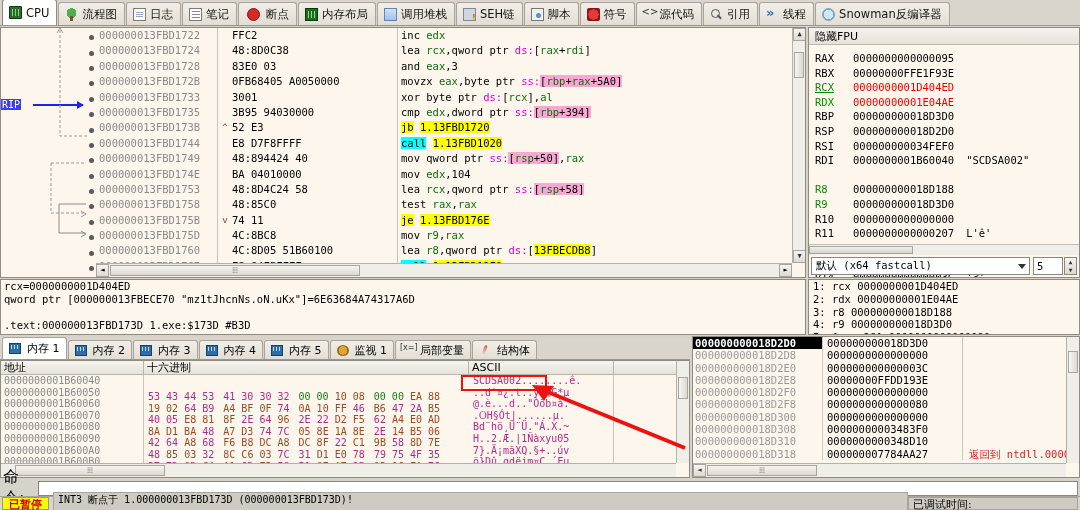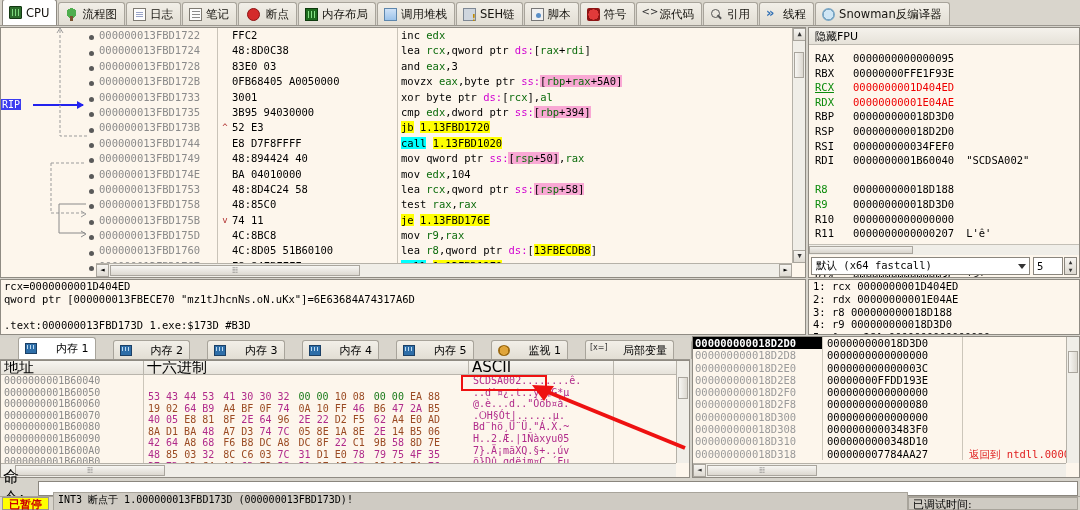--- a/index.html
+++ b/index.html
@@ -175,41 +175,41 @@
     font-family:"DejaVu Sans Mono", monospace; font-size:10.5px; padding-left:3px;
   }
   .irow { height:13px; line-height:13px; white-space:pre; }
 
   
   .dumptabs {
     position:absolute; left:0; top:338px; width:690px; height:22px;
     display:flex; align-items:flex-end; padding-left:2px;
     border-bottom:1px solid #9a968e; background:#d9d5cc;
   }
-  .dtab { height:19px; display:flex; align-items:center; gap:19px; padding:0 6px;
+  .dtab { height:19px; display:flex; align-items:center; gap:6px; padding:0 6px;
     background:linear-gradient(#f2efe8,#e2ded4); border:1px solid #a8a49b; border-bottom:none;
-    border-radius:3px 3px 0 0; margin-right:1px; font-size:11px; white-space:nowrap;margin-left:16px;}
+    border-radius:3px 3px 0 0; margin-right:1px; font-size:11px; white-space:nowrap;}
   .dtab.active { background:#ffffff; height:22px; }
   .dtab .ico { width:12px;height:11px;position:relative;flex:none;}
   .ico-dump { background:#2e6ea8; border:1px solid #1b4066; }
   .ico-dump:after{content:"";position:absolute;inset:1px 1px 4px 1px;background:repeating-linear-gradient(90deg,#bcd9f0 0 1px,#2e6ea8 1px 3px);}
   .ico-watch { background:radial-gradient(circle at 50% 50%,#e0a53a 0 52%,#9c6a12 53%); border-radius:50%;}
   .ico-local { background:transparent;}
   .ico-local:after{content:"[x=]";position:absolute;left:-2px;top:-2px;font-size:8px;color:#333;}
   .ico-struct { background:transparent;}
   .ico-struct:after{content:"";position:absolute;left:4px;top:0;width:3px;height:11px;background:linear-gradient(#d05a5a,#f0f0f0);transform:rotate(20deg);border-radius:2px;}
 
   
   .dump {
     position:absolute; left:0; top:360px; width:690px; height:118px;
     background:#fdf6ec; border:1px solid #8f8b83; overflow:hidden;
     font-family:"DejaVu Sans Mono", monospace; font-size:10px;
   }
   .dhead { height:14px; display:flex; background:linear-gradient(#f7f5f0,#e6e2da); border-bottom:1px solid #b9b5ac;
-    font-family:"DejaVu Sans", sans-serif; font-size:15px; }
+    font-family:"DejaVu Sans", sans-serif; font-size:11px; }
   .dhead div { border-right:1px solid #b9b5ac; padding-left:3px; line-height:13px; }
   .h-addr{width:143px;} .h-hex{width:325px;} .h-ascii{width:145px;} .h-last{flex:1;}
   .drow2 { height:11.6px; line-height:11.6px; display:flex; white-space:pre; }
   .d-addr { width:143px; color:#8a8a8a; padding-left:3px; border-right:1px solid #ccc6ba; }
   .d-hex  { width:325px; padding-left:4px; border-right:4px solid #a3a3a3;margin-top:16px; }
   .d-asc  { width:145px; padding-left:4px; border-right:1px solid #ccc6ba; color:#b02a8a; }
   .hx { color:#b02a8a; }
   .hx0 { color:#1a7a1a; }
   .hxd { color:#9a4a22; }
   .dsep { display:inline-block; width:3px; }

